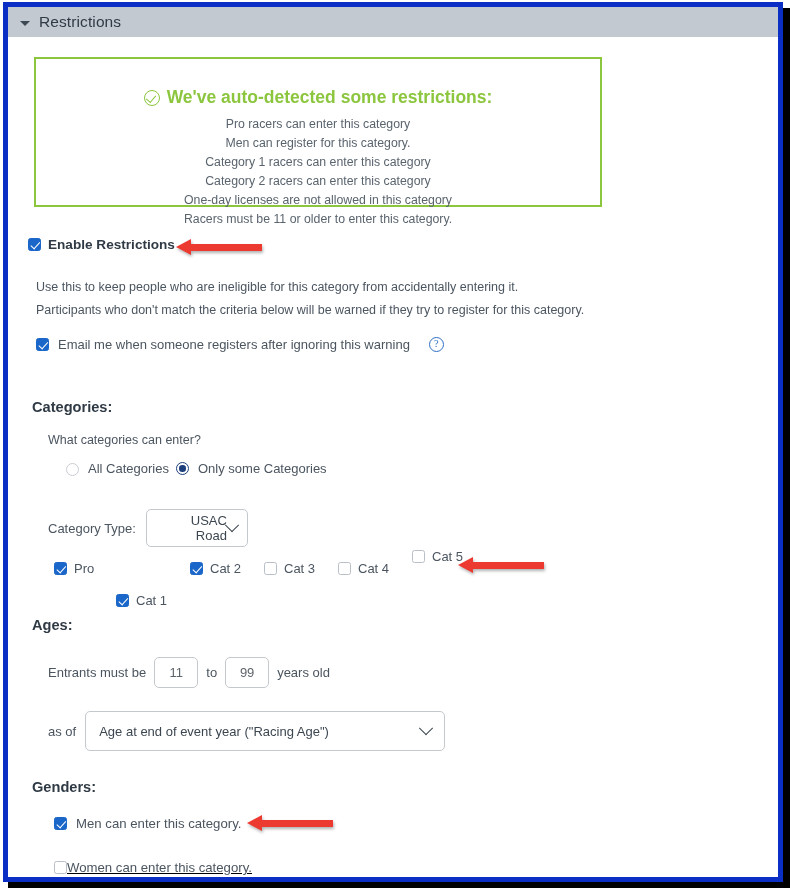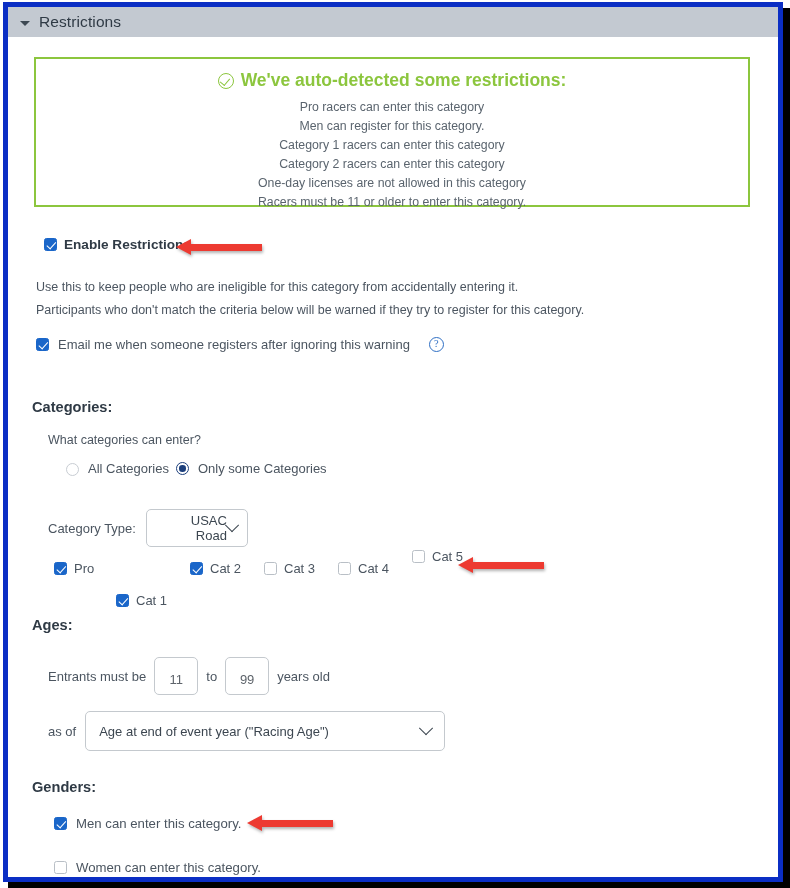--- a/index.html
+++ b/index.html
@@ -46,25 +46,25 @@
     position: relative;
     background: #ffffff;
     height: 840px;
     padding: 0;
   }
 
   
   .autobox {
     position: absolute;
     left: 26px; top: 20px;
-    width: 716px; height: 150px;
+    width: 568px; height: 150px;
     border: 2px solid #8cc63e;
     background: #ffffff;
     text-align: center;
-    padding-top: 11px;
+    padding-top: 28px;
   }
   .autobox-title {
     color: #8cc63e;
     font-size: 17.5px;
     font-weight: bold;
     display: flex;
     align-items: center;
     justify-content: center;
     gap: 7px;
     margin-bottom: 7px;
@@ -165,21 +165,21 @@
     width: 10px; height: 10px;
     border-right: 1.8px solid #3c4650;
     border-bottom: 1.8px solid #3c4650;
     transform: rotate(45deg) translate(-2px,-2px);
     flex: none;
   }
   .num-input {
     border: 1.4px solid #c4c9ce;
     border-radius: 5px;
     background: #fff;
-    width: 44px; height: 38px;
+    width: 44px; height: 31px;
     display: flex;
     align-items: flex-end;
     justify-content: center;
     padding-bottom: 7px;
     font-size: 13px;
     color: #5e646b;
   }
 
   
   .arrow {
@@ -224,21 +224,21 @@
         <span>We've auto-detected some restrictions:</span>
       </div>
       <div class="autobox-line">Pro racers can enter this category</div>
       <div class="autobox-line">Men can register for this category.</div>
       <div class="autobox-line">Category 1 racers can enter this category</div>
       <div class="autobox-line">Category 2 racers can enter this category</div>
       <div class="autobox-line">One-day licenses are not allowed in this category</div>
       <div class="autobox-line">Racers must be 11 or older to enter this category.</div>
     </div>
 
-    <div class="abs cbrow" style="left:36px; top:200px;">
+    <div class="abs cbrow" style="left:20px; top:200px;">
       <span class="cb on"></span>
       <span style="font-size:13.6px; font-weight:bold; color:#2f3a45;">Enable Restrictions</span>
     </div>
 
     <div class="abs lbl" style="left:28px; top:243px;">Use this to keep people who are ineligible for this category from accidentally entering it.</div>
     <div class="abs lbl" style="left:28px; top:266px;">Participants who don't match the criteria below will be warned if they try to register for this category.</div>
 
     <div class="abs cbrow" style="left:28px; top:300px; gap:9px;">
       <span class="cb on"></span>
       <span class="lbl" style="font-size:13px;">Email me when someone registers after ignoring this warning</span>
@@ -307,21 +307,21 @@
         <span class="chev"></span>
       </span>
     </div>
 
     <div class="abs section-head" style="left:24px; top:742px;">Genders:</div>
 
     <div class="abs cbrow" style="left:46px; top:779px; gap:9px;">
       <span class="cb on"></span>
       <span class="lbl" style="font-size:13.2px;">Men can enter this category.</span>
     </div>
-    <div class="abs cbrow" style="left:46px; top:823px; gap:9px;">
+    <div class="abs cbrow" style="left:46px; top:823px; gap:0;text-decoration:underline;">
       <span class="cb off"></span>
       <span class="lbl" style="font-size:13.2px;">Women can enter this category.</span>
     </div>
 
     <div class="arrow" style="left:168px; top:202px; width:86px;">
       <span class="shaft" style="width:73px;"></span>
       <span class="head"></span>
     </div>
     <div class="arrow" style="left:450px; top:520px; width:86px;">
       <span class="shaft" style="width:73px;"></span>

